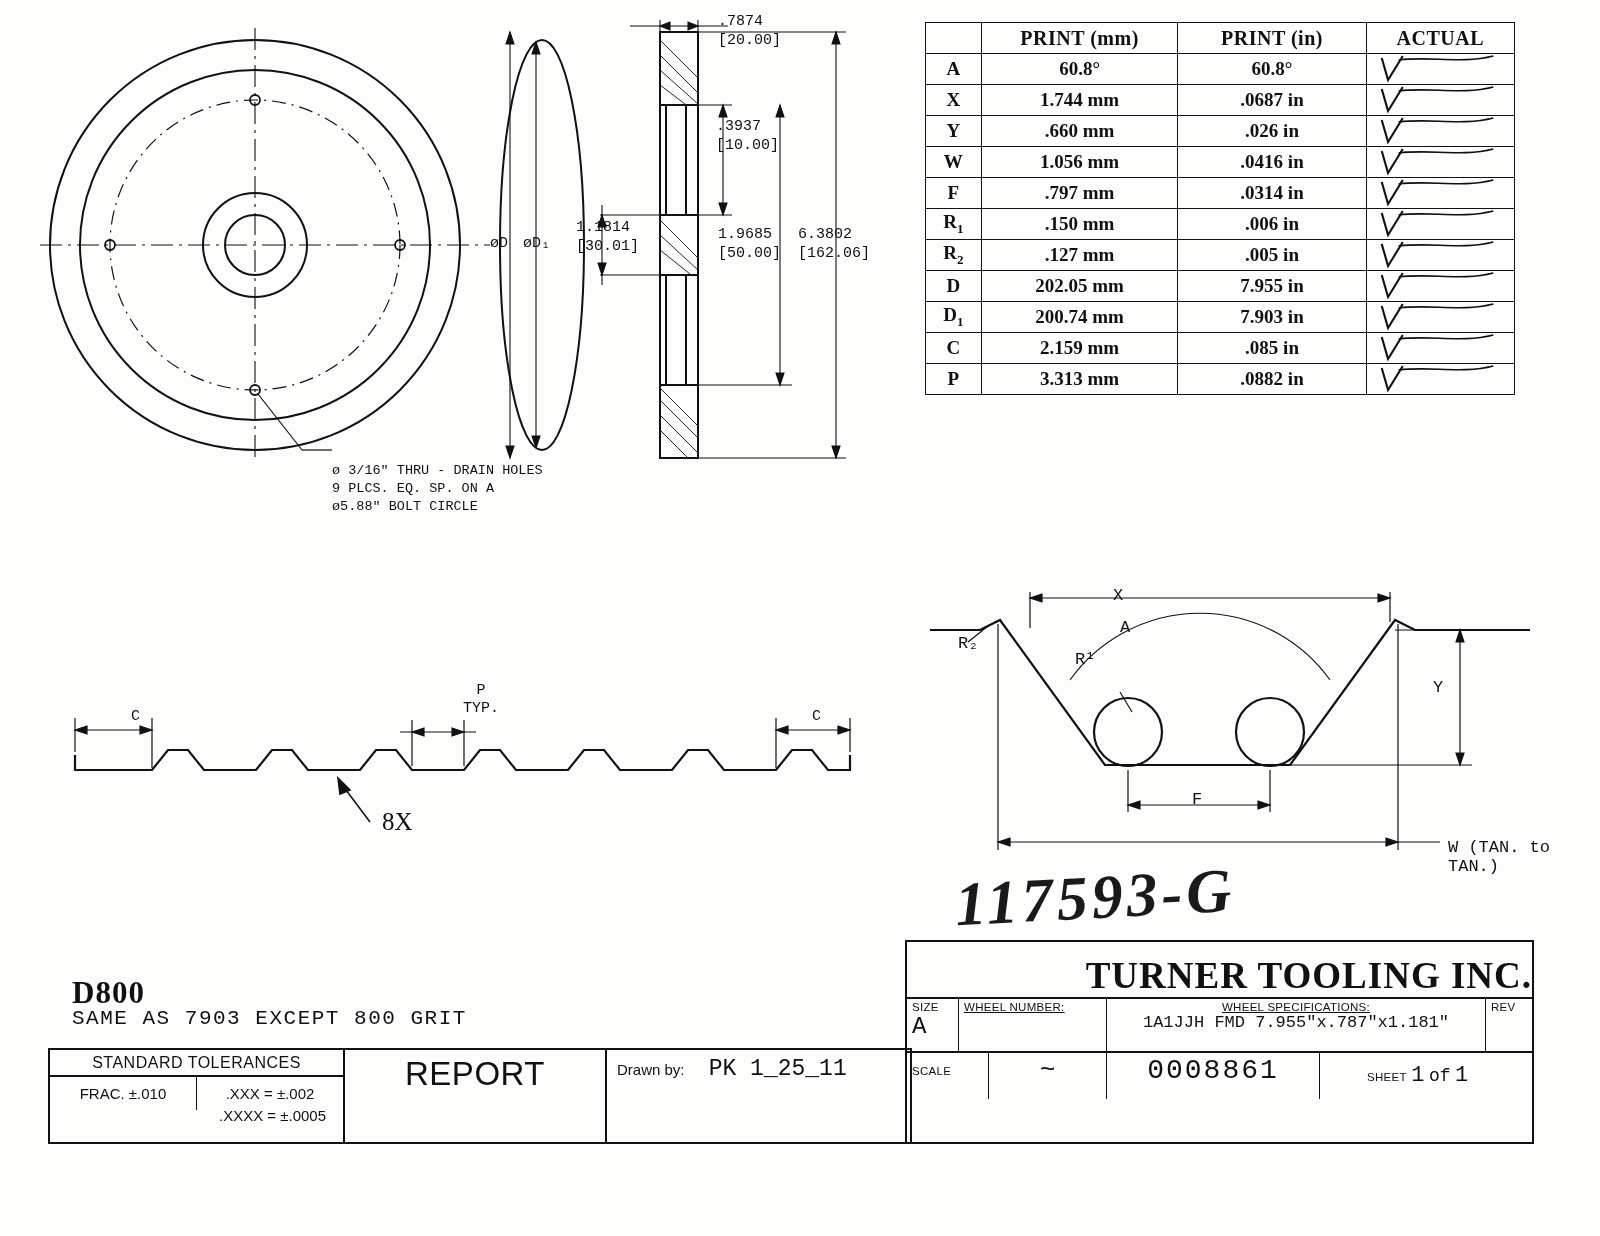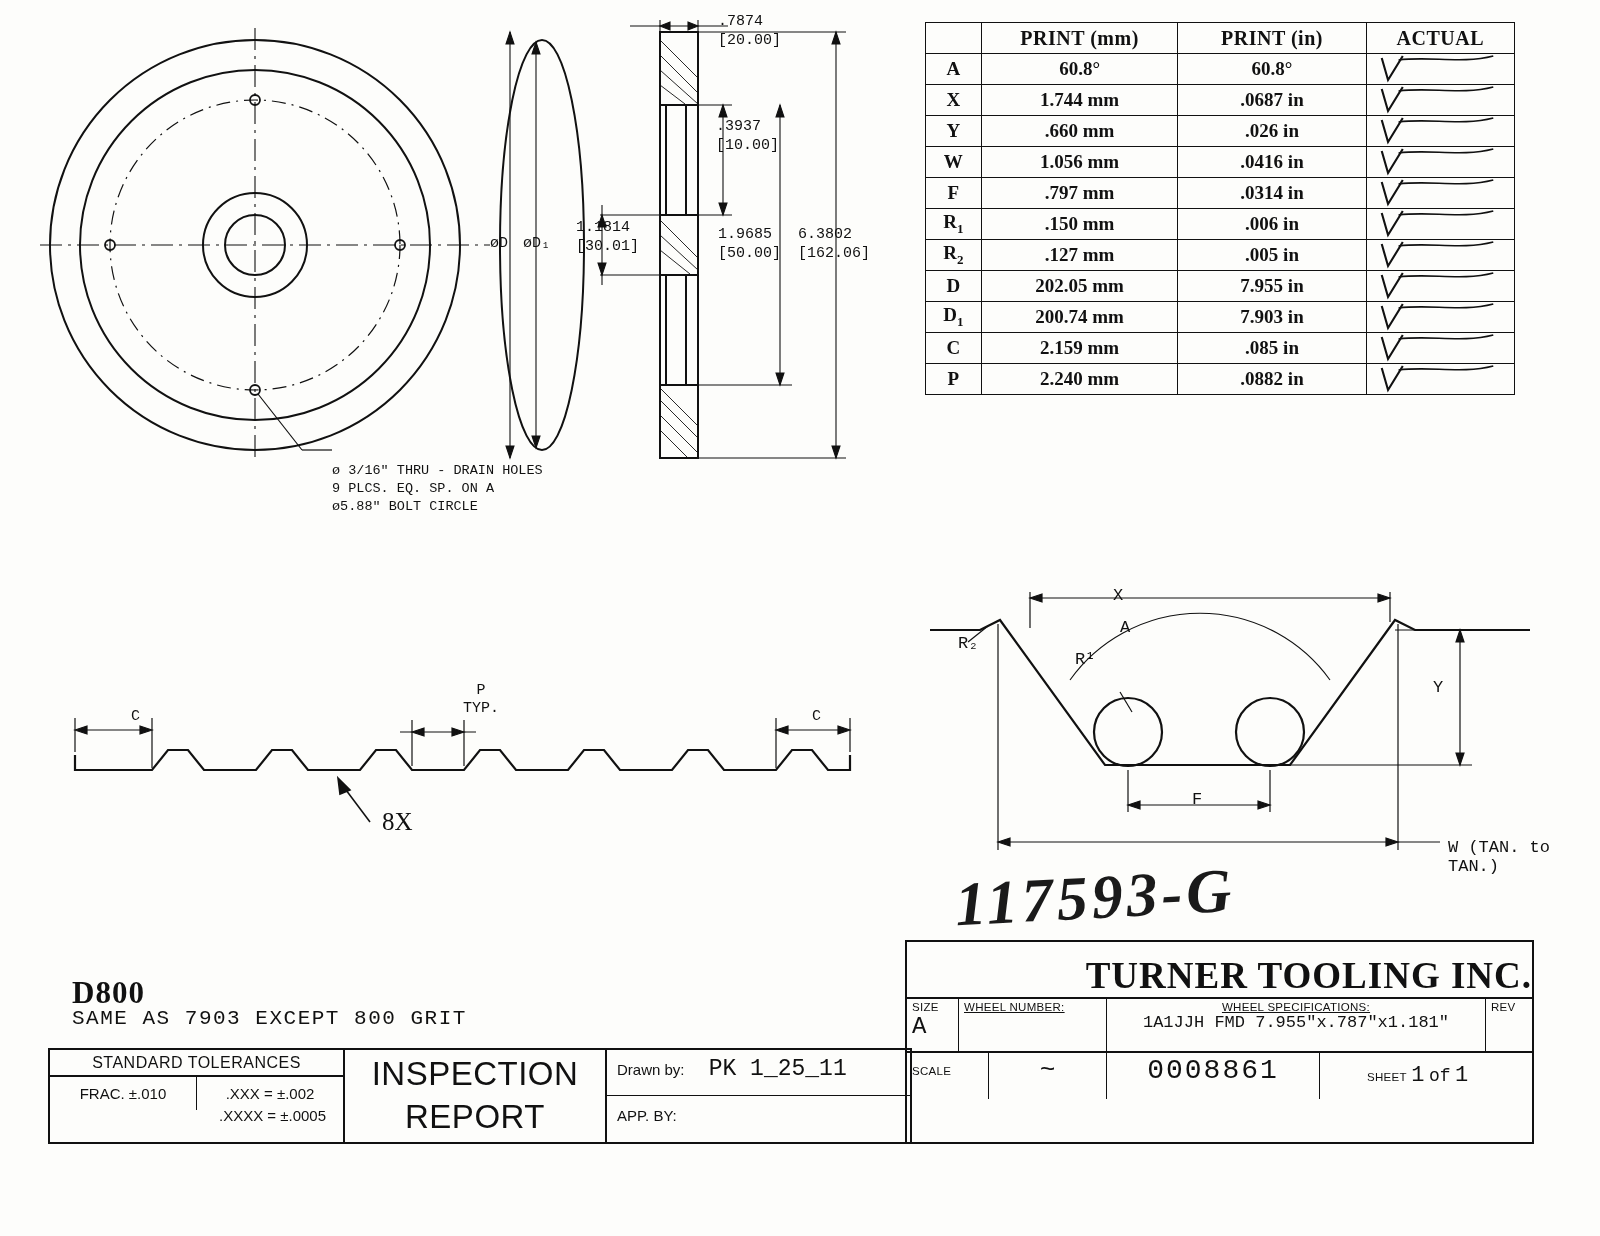--- a/index.html
+++ b/index.html
@@ -293,21 +293,21 @@
           <td class="c-in">.085 in</td>
           <td class="c-act">
             <svg class="chk" viewBox="0 0 140 30" preserveAspectRatio="none">
               <path d="M14 4 L20 26 L34 2" fill="none" stroke="#111" stroke-width="2"></path>
               <path d="M30 6 C60 2 90 10 120 2" fill="none" stroke="#111" stroke-width="1.6"></path>
             </svg>
           </td>
         </tr>
         <tr>
           <td class="c-lbl">P</td>
-          <td class="c-mm">2.240 mm</td>
+          <td class="c-mm">3.313 mm</td>
           <td class="c-in">.0882 in</td>
           <td class="c-act">
             <svg class="chk" viewBox="0 0 140 30" preserveAspectRatio="none">
               <path d="M14 4 L20 26 L34 2" fill="none" stroke="#111" stroke-width="2"></path>
               <path d="M30 6 C60 2 90 10 120 2" fill="none" stroke="#111" stroke-width="1.6"></path>
             </svg>
           </td>
         </tr>
       </tbody>
   </table>
@@ -411,32 +411,27 @@
     <div id="tolblock">
       <div id="tolhead">STANDARD TOLERANCES</div>
       <div class="tolrow b">
         <div class="tolcell">FRAC. ±.010</div>
         <div class="tolcell">
           <span>.XXX = ±.002</span>
         </div>
       </div>
     </div>
     <div id="inspection">
-      <div>INSPECTION</div>
       <div>REPORT</div>
     </div>
     <div id="drawnby">
       <div class="dbrow">
         <span>Drawn by:</span>
         <span class="dbval">PK  1_25_11</span>
       </div>
-      <div class="dbrow b">
-        <span>APP. BY:</span>
-        <span class="dbval"></span>
-      </div>
     </div>
   </div>
 
   <div class="abs" style="left:205px;top:1107px;width:135px;font-size:15px;text-align:center;">.XXXX = ±.0005</div>
 
   <div id="titleblock">
     <div id="company">TURNER TOOLING INC.</div>
     <div class="tb-row" style="height:52px;">
       <div class="tb-cell" style="width:52px;">
         <div class="tb-lbl">SIZE</div>

